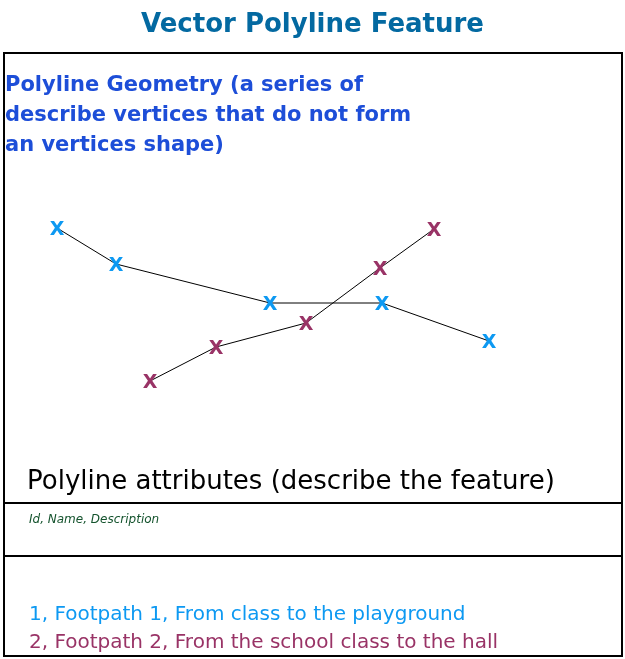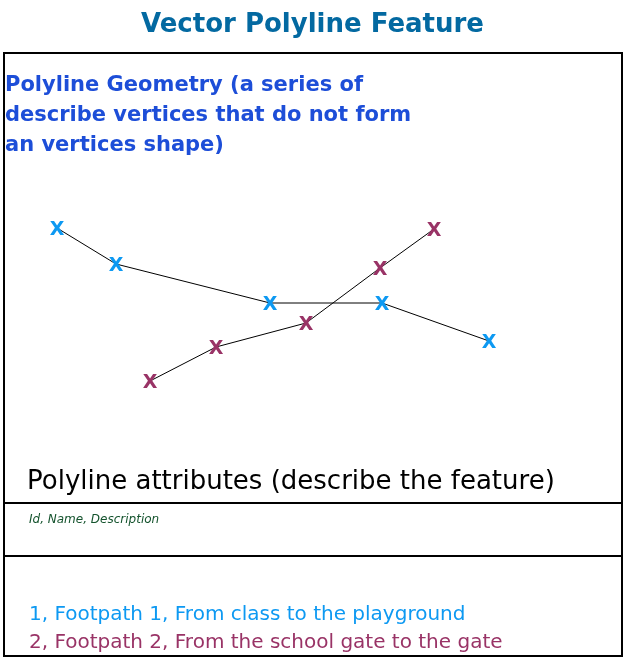--- a/index.html
+++ b/index.html
@@ -126,16 +126,16 @@
     <div class="attr-heading">Polyline attributes (describe the feature)</div>
 
     <div class="divider divider-a"></div>
 
     <div class="fields">Id, Name, Description</div>
 
     <div class="divider divider-b"></div>
 
     <div class="rows">
       <div class="row" style="color: rgb(13, 153, 242);">1, Footpath 1, From class to the playground</div>
-      <div class="row" style="color: rgb(153, 51, 102);">2, Footpath 2, From the school gate to the gate</div>
+      <div class="row" style="color: rgb(153, 51, 102);">2, Footpath 2, From the school class to the hall</div>
     </div>
   </div>
 </div>
 
 </body></html>

